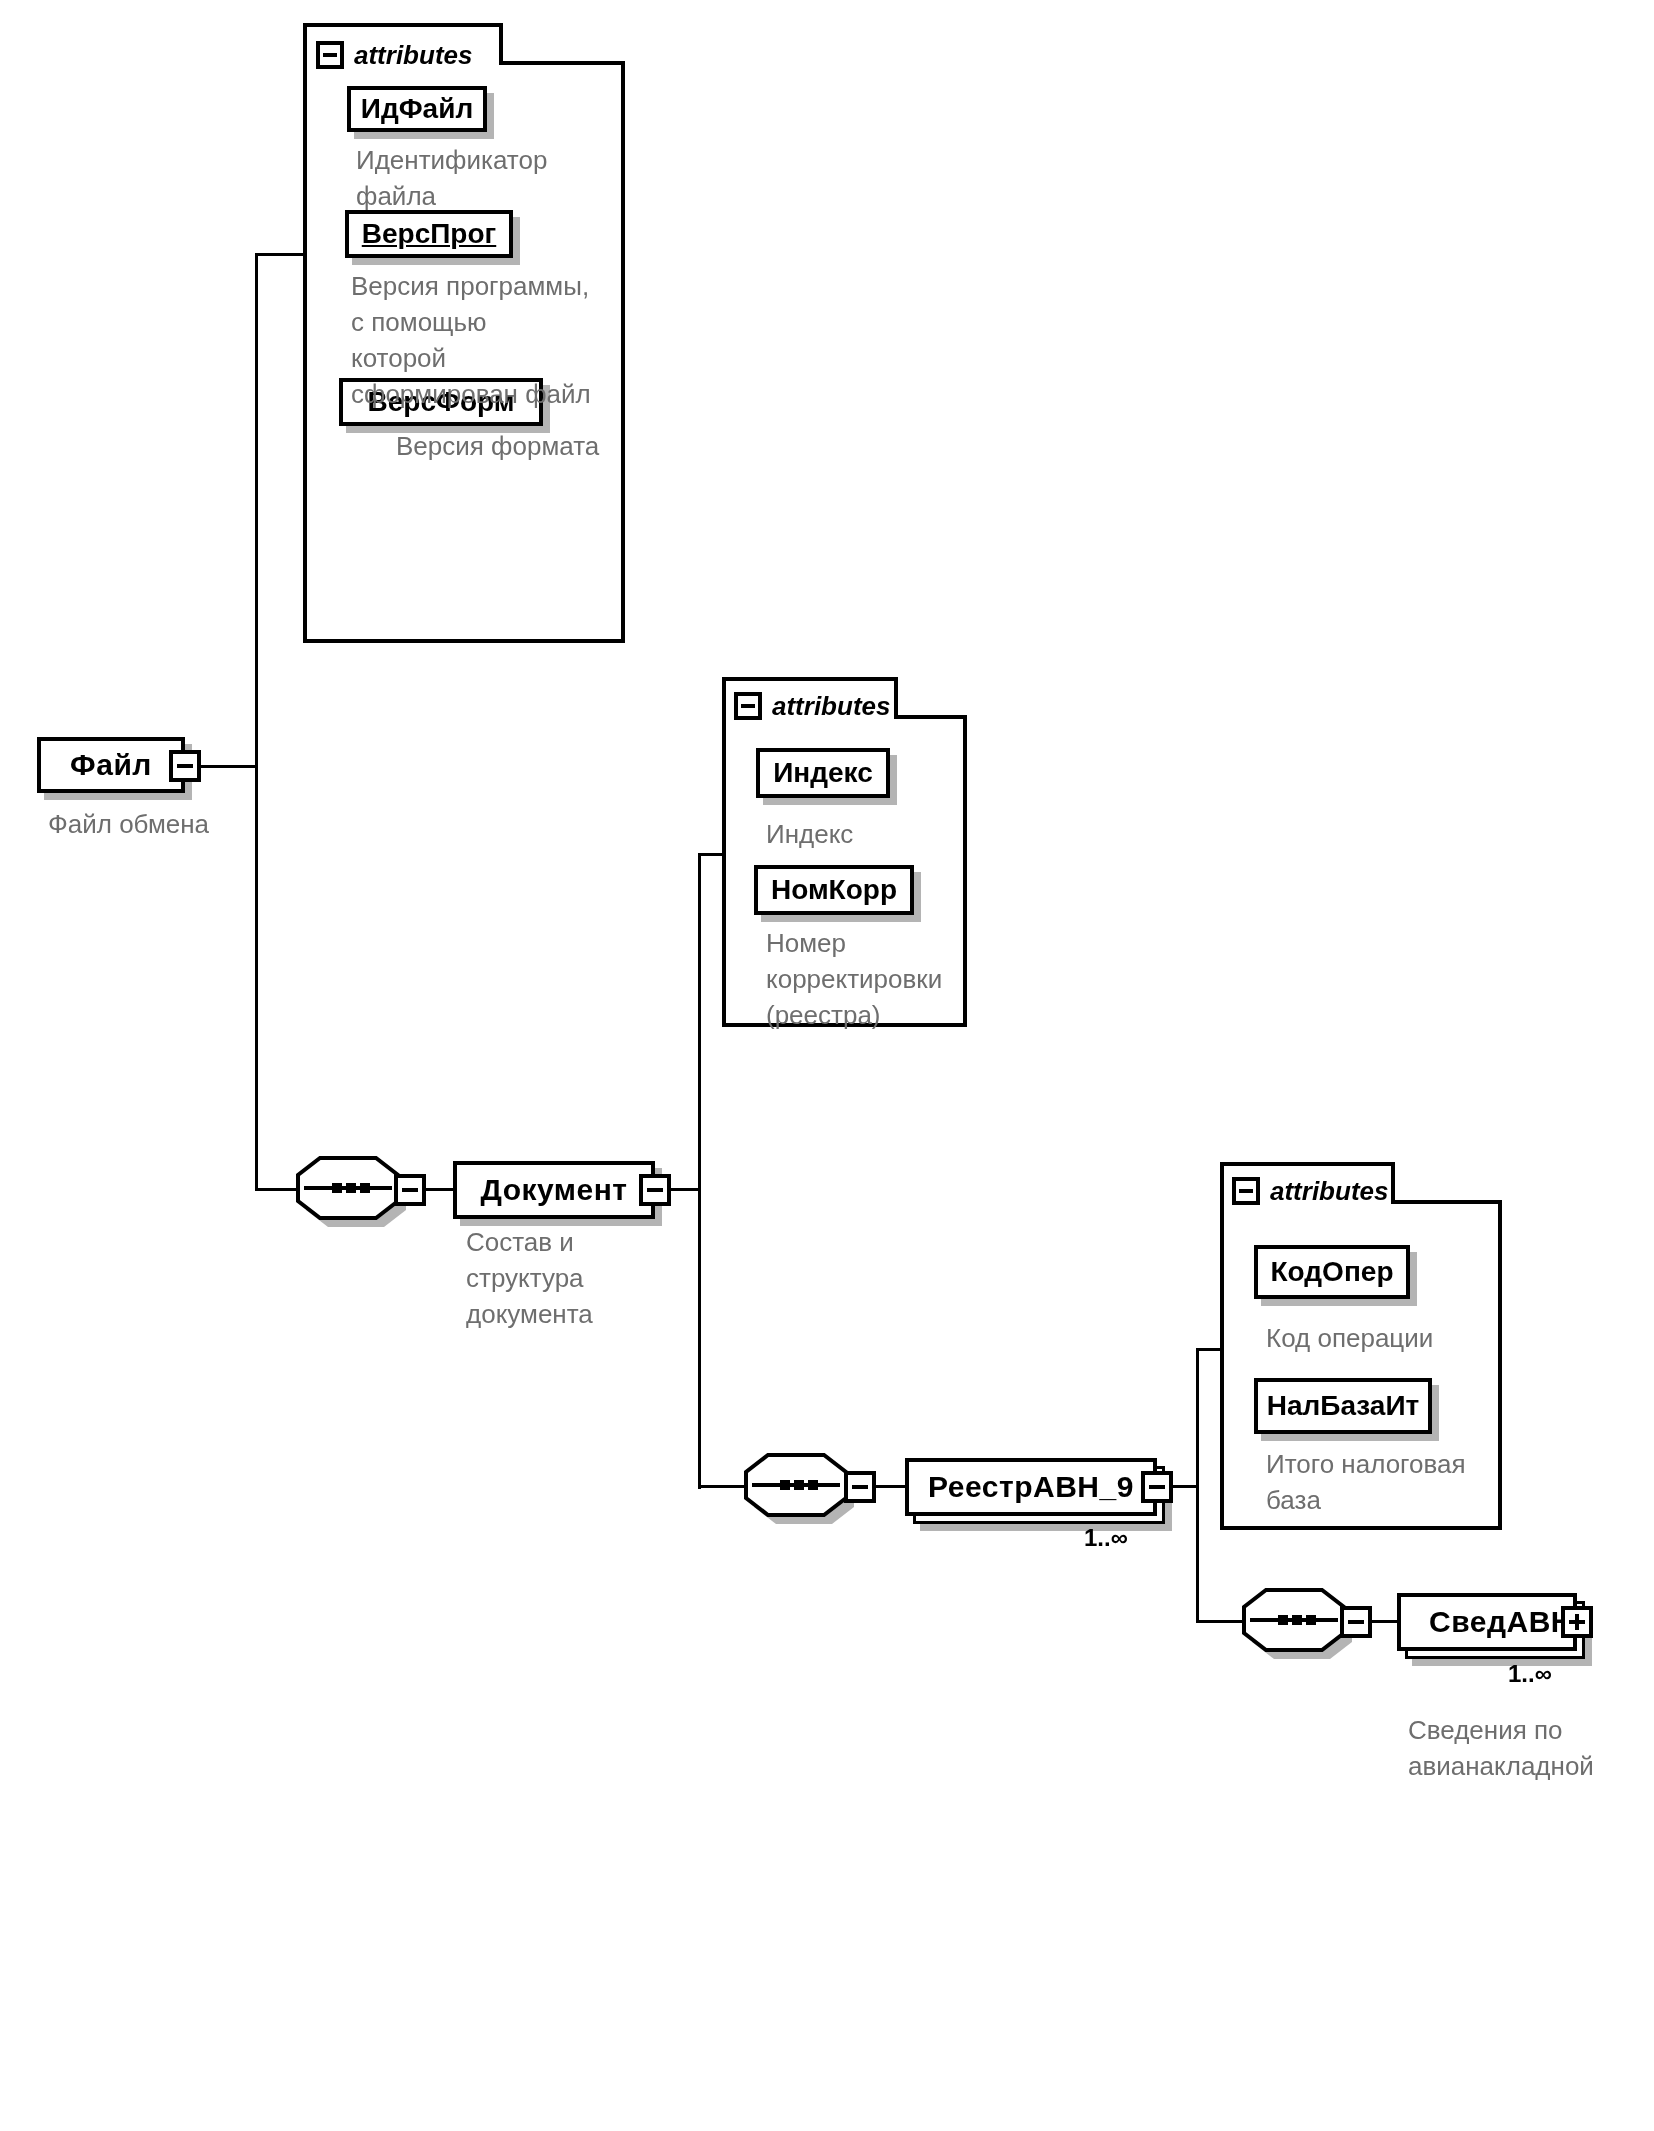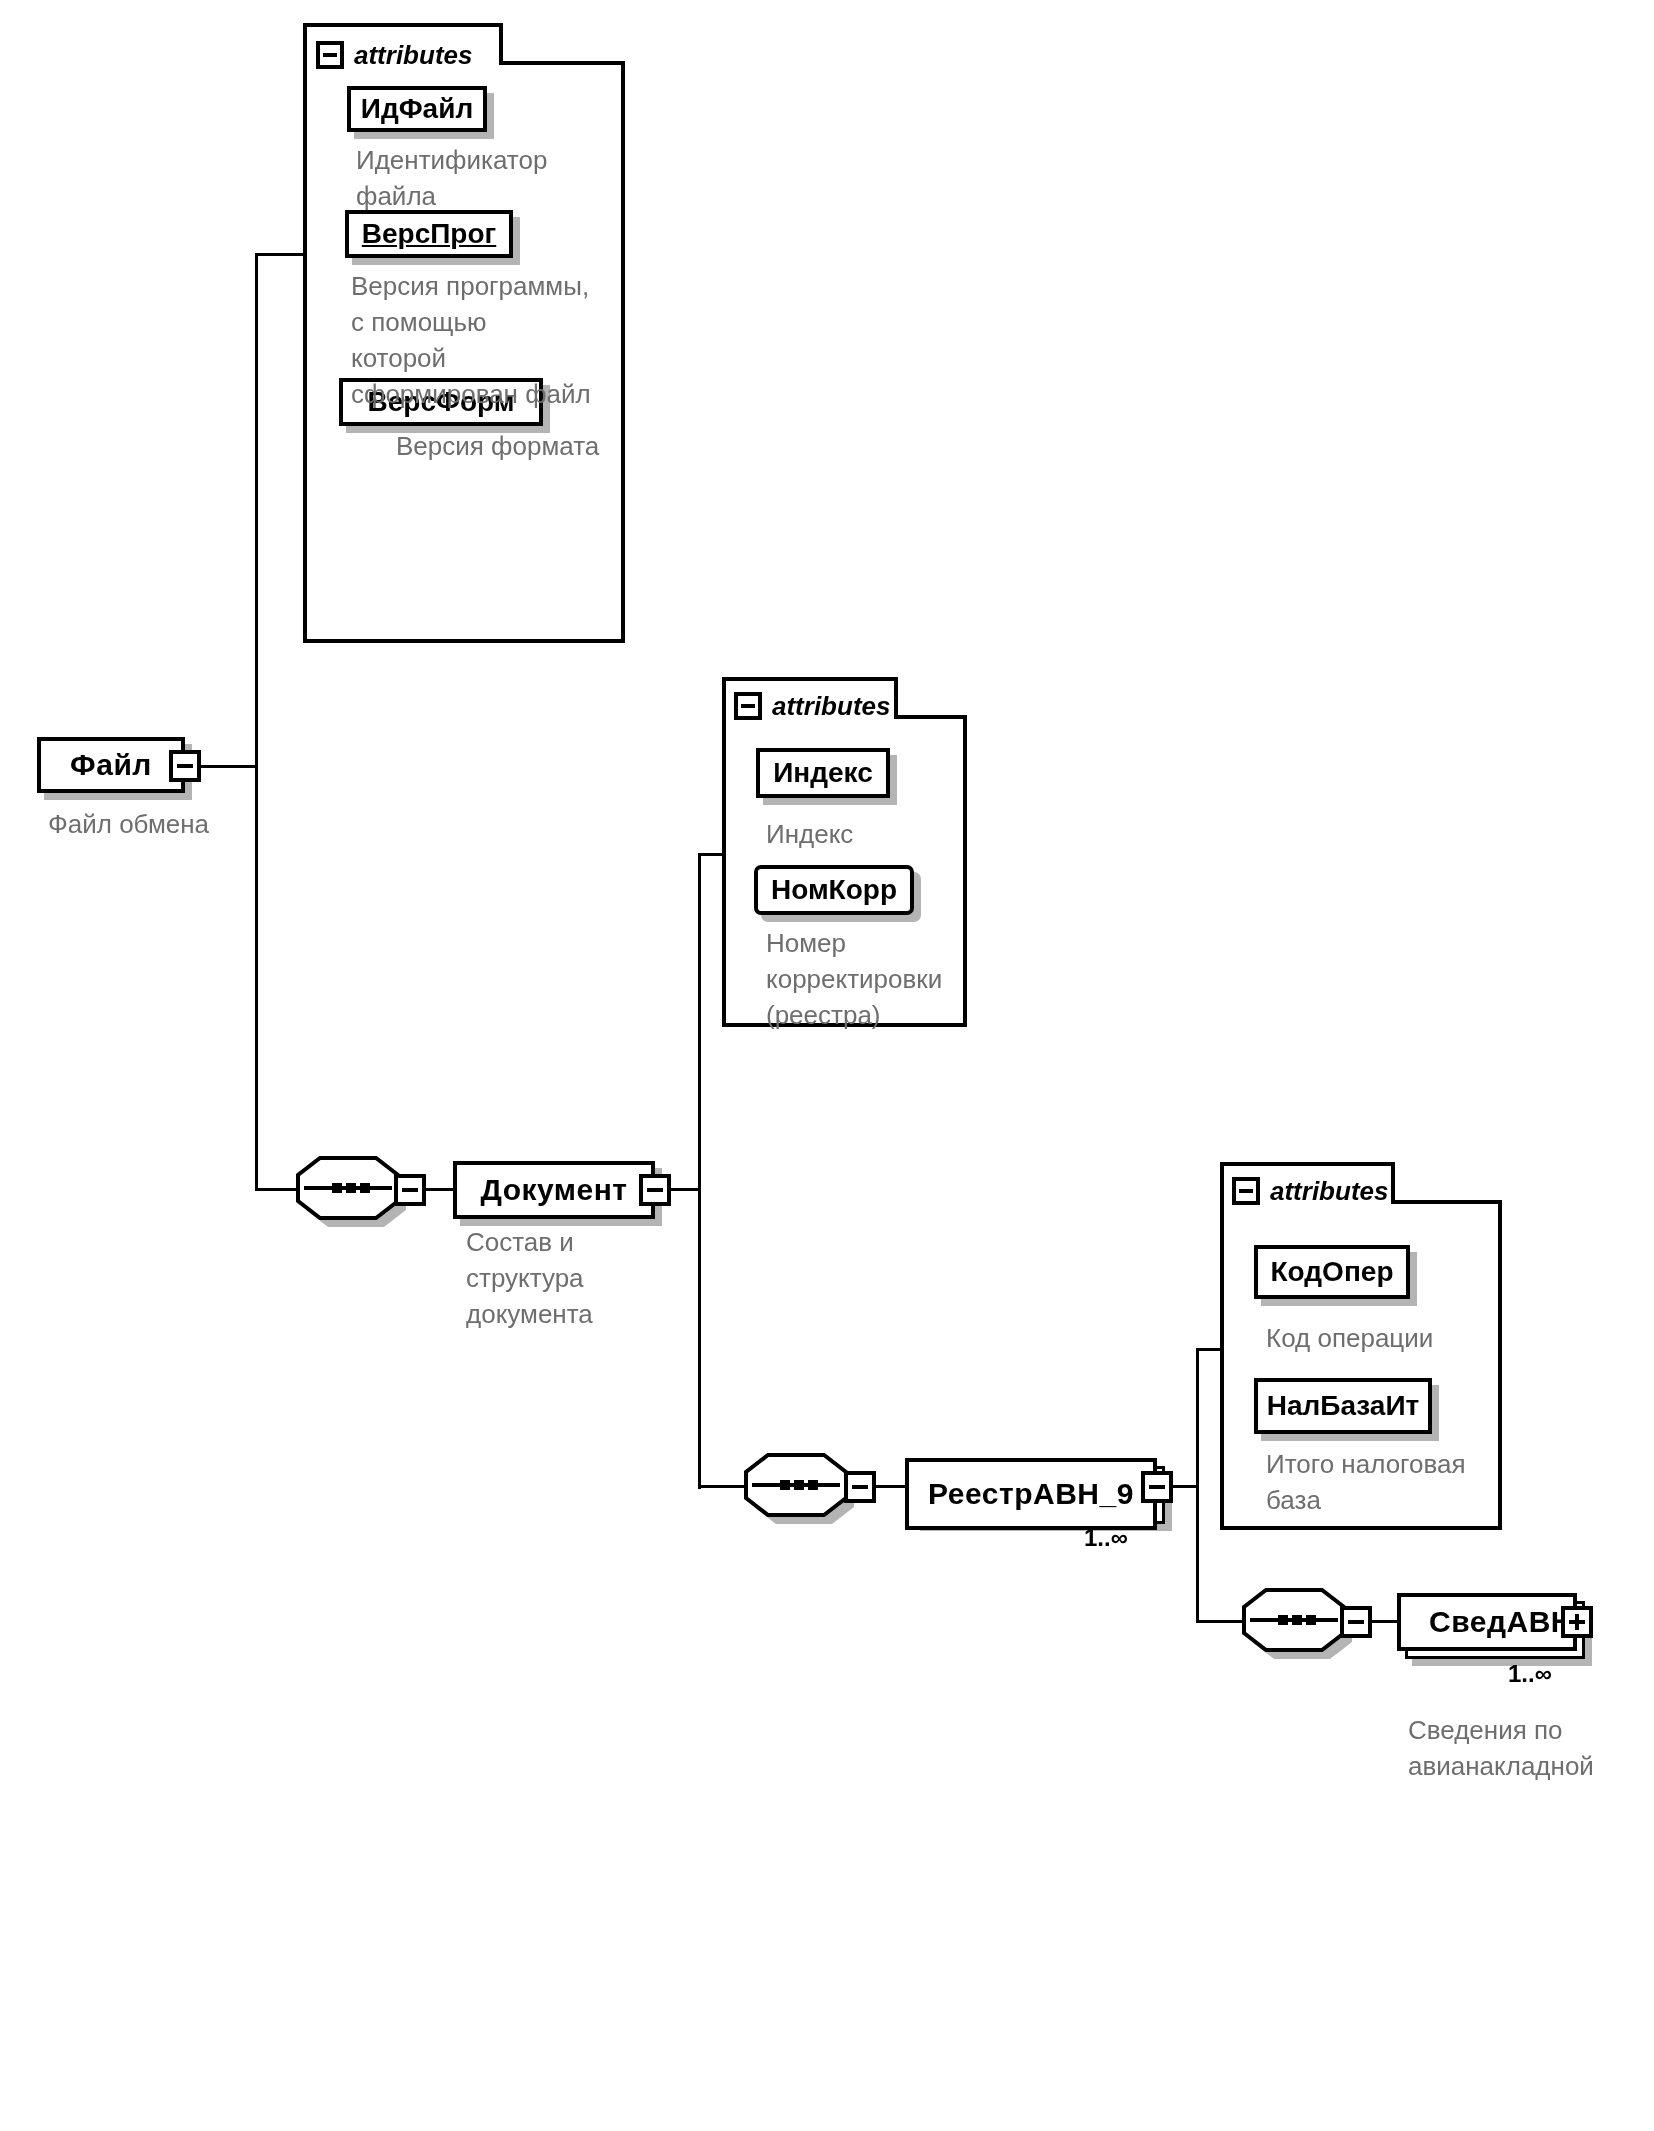--- a/index.html
+++ b/index.html
@@ -115,41 +115,41 @@
   <div class="attr-toggle" style="left:734px;top:692px;">
     <span class="h-bar"></span>
   </div>
   <div class="attr-label" style="left:772px;top:691px;">attributes</div>
 
   <div class="node attr shadowed" style="left:756px;top:748px;width:134px;height:50px;">
     <span>Индекс</span>
   </div>
   <div class="caption" style="left:766px;top:816px;">Индекс</div>
 
-  <div class="node attr shadowed" style="left:754px;top:865px;width:160px;height:50px;border-radius:7px;">
+  <div class="node attr shadowed" style="left:754px;top:865px;width:160px;height:50px;">
     <span>НомКорр</span>
   </div>
   <div class="caption" style="left:766px;top:925px;">Номер
 корректировки
 (реестра)</div>
 
   <svg style="left:744px;top:1453px;" width="114" height="76" viewBox="0 0 114 76">
     <polygon points="24,2 80,2 102,19 102,45 80,62 24,62 2,45 2,19" transform="translate(8,9)" fill="#b4b4b4"></polygon>
     <polygon points="24,2 80,2 102,19 102,45 80,62 24,62 2,45 2,19" fill="#ffffff" stroke="#000000" stroke-width="4"></polygon>
     <line x1="8" y1="32" x2="96" y2="32" stroke="#000000" stroke-width="4"></line>
     <rect x="36" y="27" width="10" height="10" fill="#000000"></rect>
     <rect x="50" y="27" width="10" height="10" fill="#000000"></rect>
     <rect x="64" y="27" width="10" height="10" fill="#000000"></rect>
   </svg>
   <div class="handle" style="left:844px;top:1471px;">
     <span class="h-bar"></span>
   </div>
 
   <div class="ghost" style="left:913px;top:1466px;width:252px;height:58px;"></div>
-  <div class="node elem" style="left:905px;top:1458px;width:252px;height:72px;">
+  <div class="node elem" style="left:905px;top:1458px;width:252px;height:58px;">
     <span>РеестрАВН_9</span>
   </div>
   <div class="handle" style="left:1141px;top:1471px;">
     <span class="h-bar"></span>
   </div>
   <svg style="left:1112px;top:1503px;" width="30" height="20" viewBox="0 0 30 20">
     <polyline points="3,3 15,16 27,3" fill="none" stroke="#000000" stroke-width="4"></polyline>
   </svg>
   <div class="card" style="left:1084px;top:1524px;">1..∞</div>
 

